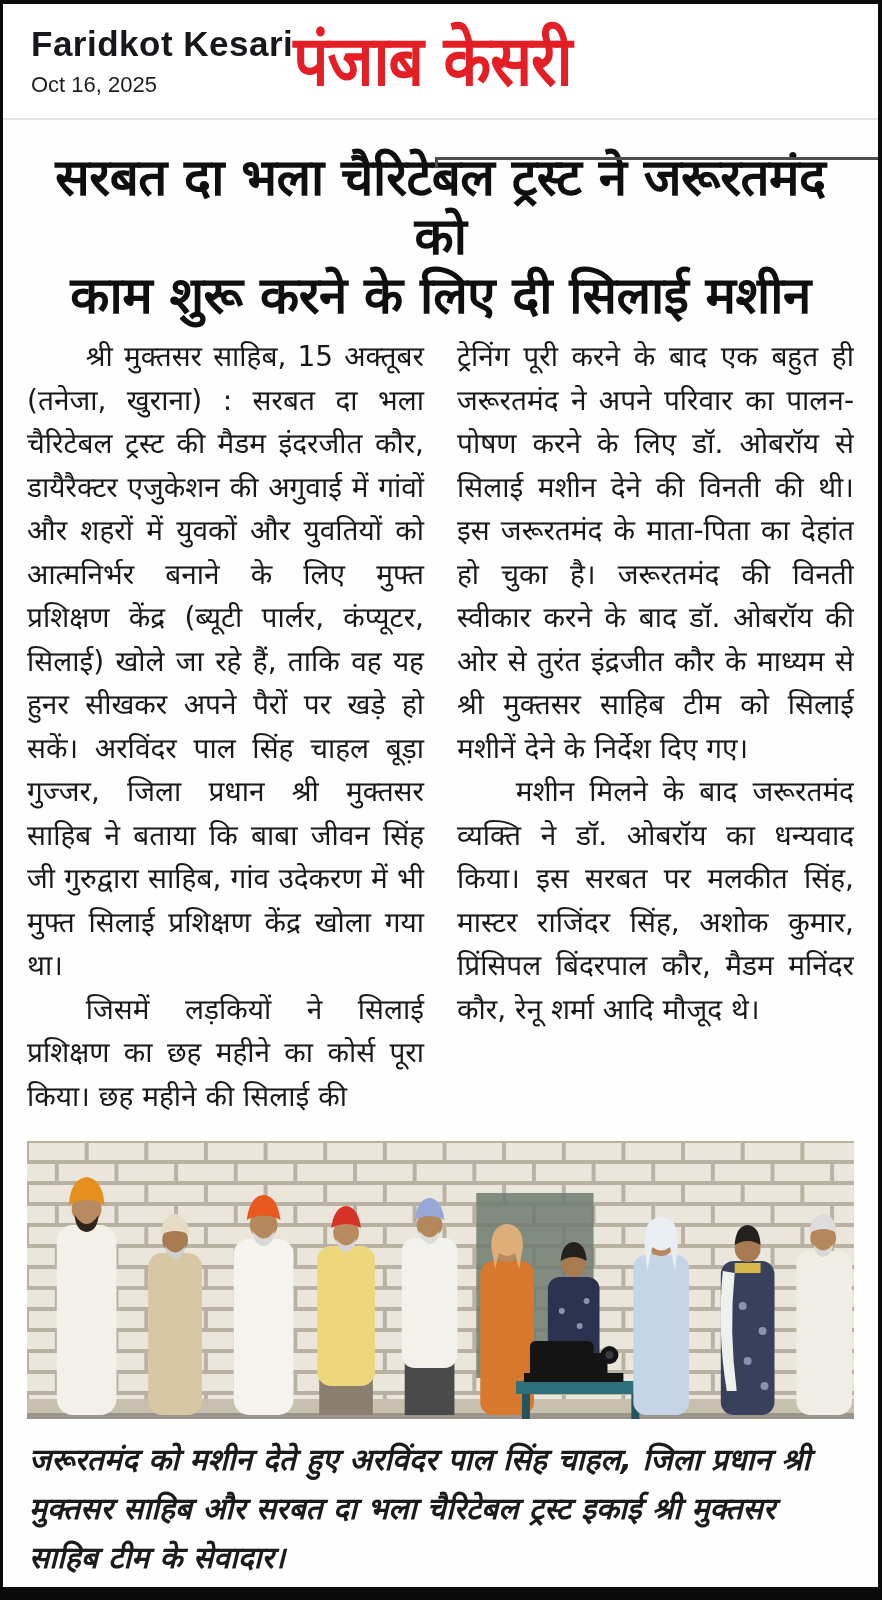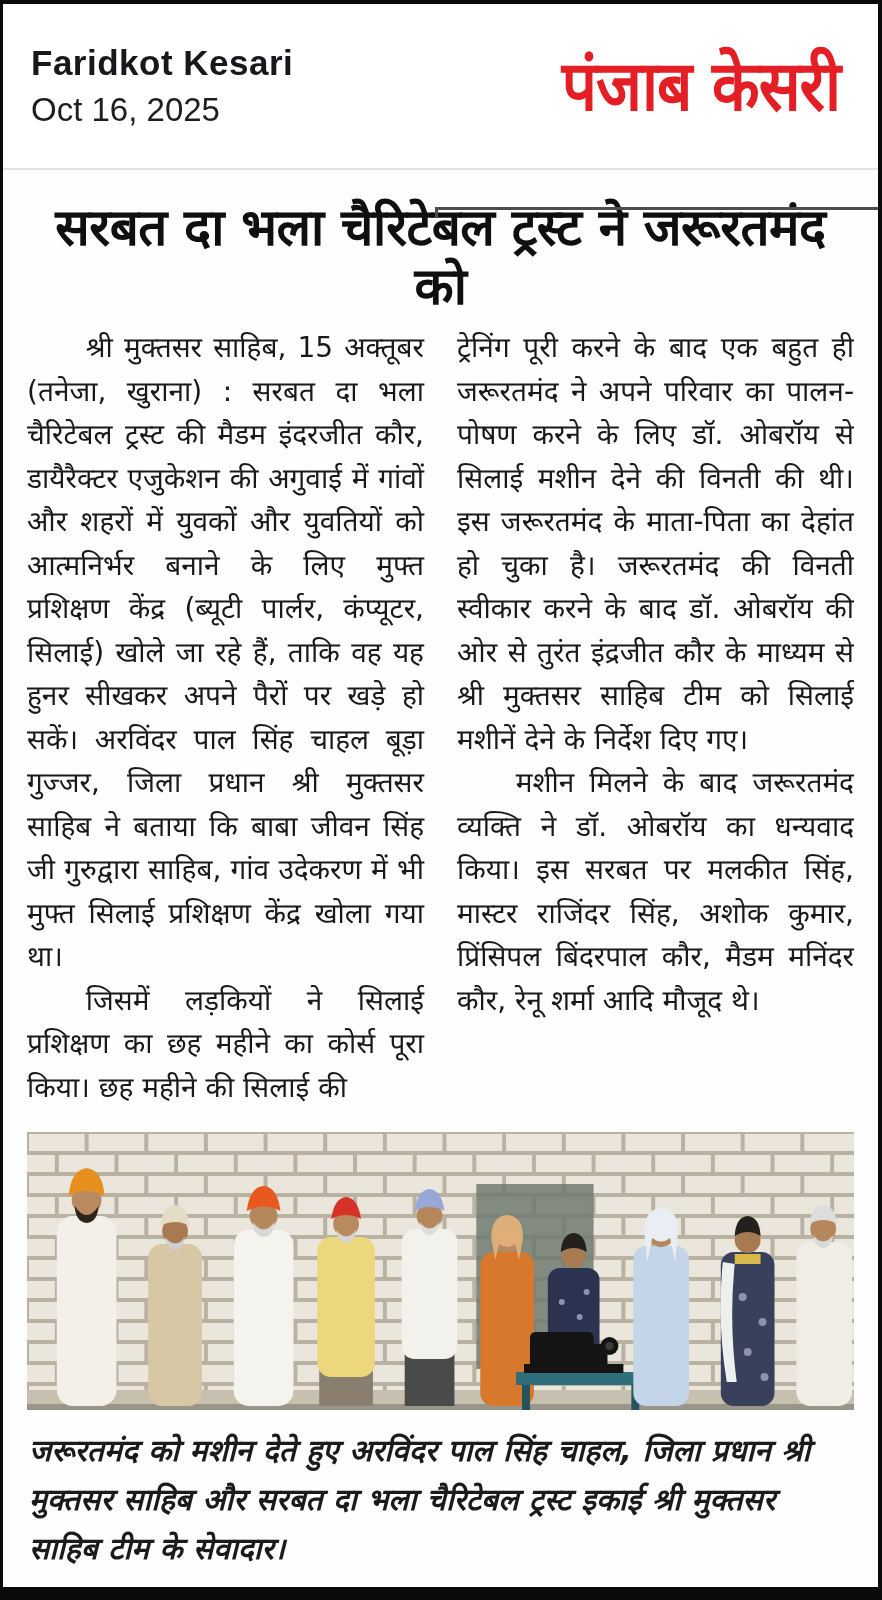--- a/index.html
+++ b/index.html
@@ -11,39 +11,38 @@
     margin: 0 auto;
     background: #fefefe;
     border-top: 4px solid #0a0a0a;
     border-left: 3px solid #0a0a0a;
     border-right: 4px solid #0a0a0a;
     overflow: hidden;
     font-family: "DejaVu Sans", sans-serif;
   }
   
   .header {
-    height: 166px;
+    height: 116px;
     background: #ffffff;
     border-bottom: 2px solid #e2e2e2;
     display: flex;
     align-items: center;
-    justify-content: space-between;
     padding: 0 38px 0 28px;
   }
   .masthead-left { display: flex; flex-direction: column; gap: 8px; }
   .pub-name {
     font-family: "Liberation Sans", sans-serif;
     font-size: 35px;
     font-weight: 700;
     letter-spacing: 0.5px;
     color: #17171c;
   }
   .pub-date {
     font-family: "Liberation Sans", sans-serif;
-    font-size: 33px;
+    font-size: 22px;
     font-weight: 400;
     color: #1d1d22;
   }
   .logo {
     font-size: 62px;
     font-weight: 800;
     color: #e31e24;
     line-height: 1;
     transform: scaleY(1.12);
     letter-spacing: -1px;
@@ -120,20 +119,21 @@
       <div class="pub-date">Oct 16, 2025</div>
     </div>
     <div class="logo" lang="hi">पंजाब केसरी</div>
   </header>
 
   <main class="article">
     <div class="article-top-rule"></div>
 
     <h1 class="headline" lang="hi">
       <span>सरबत दा भला चैरिटेबल ट्रस्ट ने जरूरतमंद को</span><br>
+      <span>काम शुरू करने के लिए दी सिलाई मशीन</span>
     </h1>
 
     <div class="columns">
       <div class="col" lang="hi">
         <p class="indent">श्री मुक्तसर साहिब, 15 अक्तूबर (तनेजा, खुराना) : सरबत दा भला चैरिटेबल ट्रस्ट की मैडम इंदरजीत कौर, डायैरैक्टर एजुकेशन की अगुवाई में गांवों और शहरों में युवकों और युवतियों को आत्मनिर्भर बनाने के लिए मुफ्त प्रशिक्षण केंद्र (ब्यूटी पार्लर, कंप्यूटर, सिलाई) खोले जा रहे हैं, ताकि वह यह हुनर सीखकर अपने पैरों पर खड़े हो सकें। अरविंदर पाल सिंह चाहल बूड़ा गुज्जर, जिला प्रधान श्री मुक्तसर साहिब ने बताया कि बाबा जीवन सिंह जी गुरुद्वारा साहिब, गांव उदेकरण में भी मुफ्त सिलाई प्रशिक्षण केंद्र खोला गया था।</p>
         <p class="indent">जिसमें लड़कियों ने सिलाई प्रशिक्षण का छह महीने का कोर्स पूरा किया। छह महीने की सिलाई की</p>
       </div>
       <div class="col" lang="hi">
         <p>ट्रेनिंग पूरी करने के बाद एक बहुत ही जरूरतमंद ने अपने परिवार का पालन-पोषण करने के लिए डॉ. ओबरॉय से सिलाई मशीन देने की विनती की थी। इस जरूरतमंद के माता-पिता का देहांत हो चुका है। जरूरतमंद की विनती स्वीकार करने के बाद डॉ. ओबरॉय की ओर से तुरंत इंद्रजीत कौर के माध्यम से श्री मुक्तसर साहिब टीम को सिलाई मशीनें देने के निर्देश दिए गए।</p>
         <p class="indent">मशीन मिलने के बाद जरूरतमंद व्यक्ति ने डॉ. ओबरॉय का धन्यवाद किया। इस सरबत पर मलकीत सिंह, मास्टर राजिंदर सिंह, अशोक कुमार, प्रिंसिपल बिंदरपाल कौर, मैडम मनिंदर कौर, रेनू शर्मा आदि मौजूद थे।</p>

